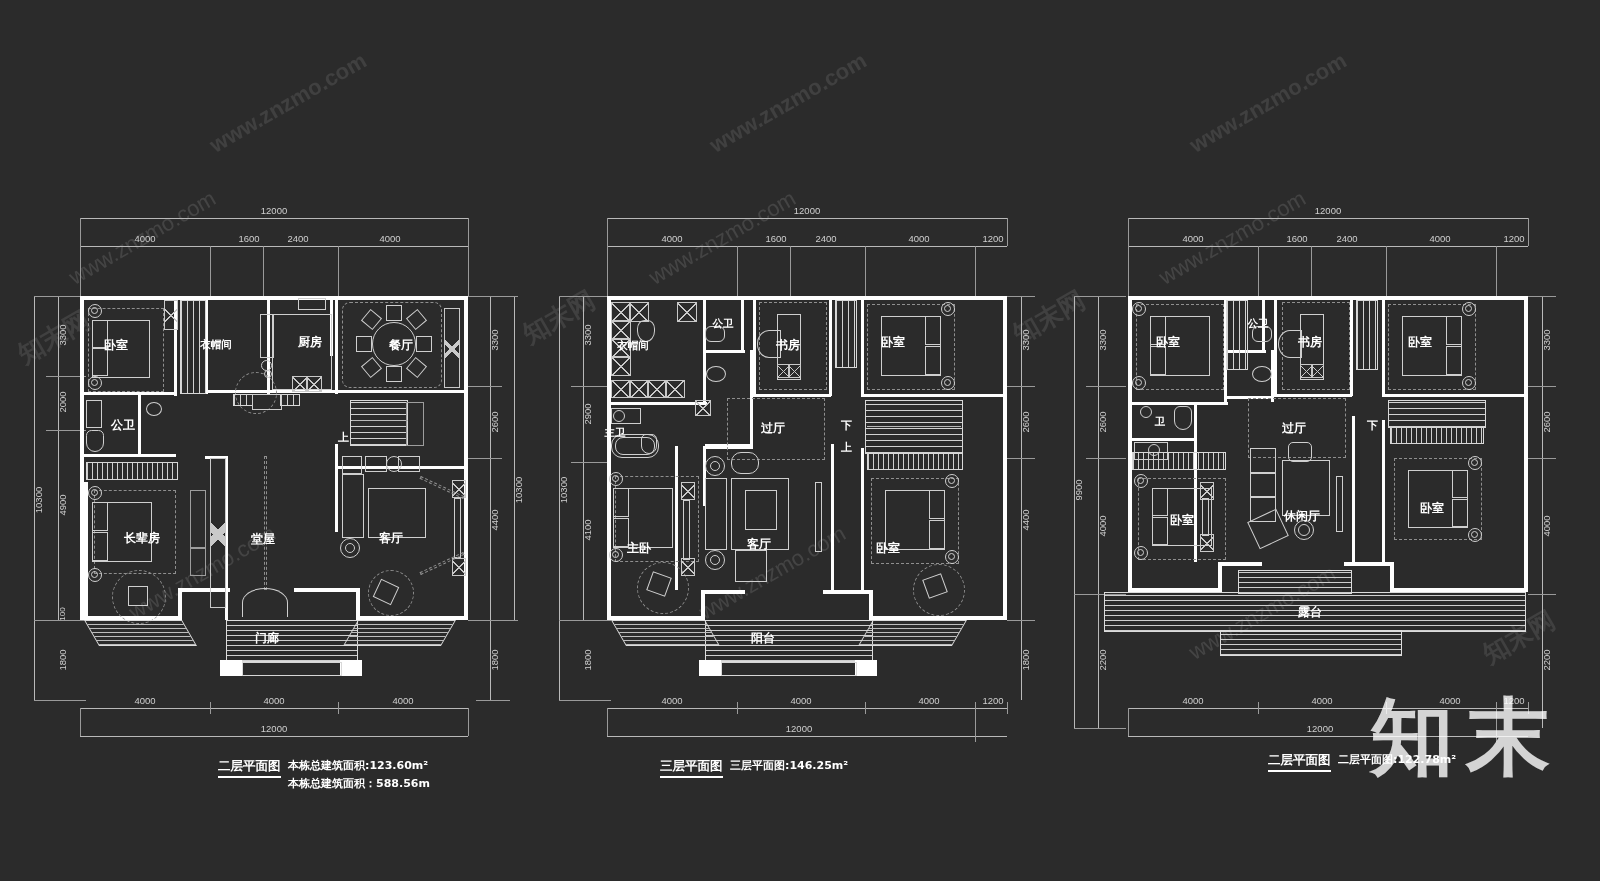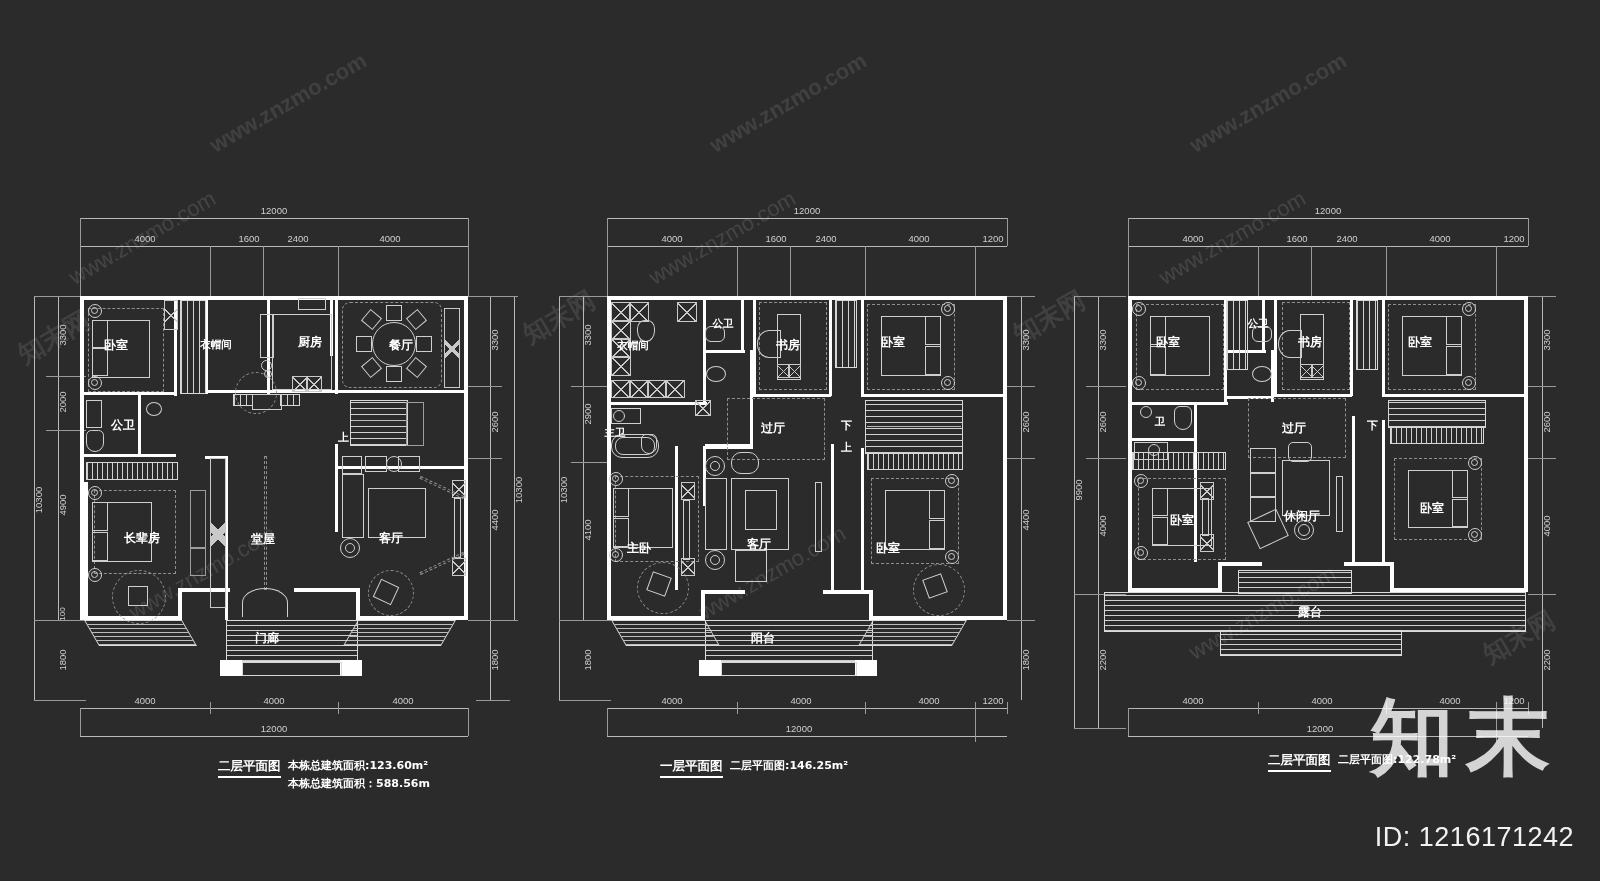--- a/index.html
+++ b/index.html
@@ -456,22 +456,22 @@
     <div class="dim" style="left:256px;top:510px;">4000</div>
     <div class="dim" style="left:384px;top:510px;">4000</div>
     <div class="dim" style="left:448px;top:510px;">1200</div>
     <div class="dim" style="left:254px;top:538px;">12000</div>
     <div class="lnf" style="left:62px;top:518px;width:1px;height:28px;"></div>
     <div class="lnf" style="left:192px;top:512px;width:1px;height:12px;"></div>
     <div class="lnf" style="left:320px;top:512px;width:1px;height:12px;"></div>
     <div class="lnf" style="left:430px;top:512px;width:1px;height:40px;"></div>
     <div class="lnf" style="left:462px;top:512px;width:1px;height:12px;"></div>
 
-    <div class="caption cap-main" style="left:115px;top:568px;">一层平面图</div>
-    <div class="caption cap-sub" style="left:185px;top:568px;">二层平面图:146.25m²</div>
+    <div class="caption cap-main" style="left:115px;top:568px;">三层平面图</div>
+    <div class="caption cap-sub" style="left:185px;top:568px;">三层平面图:146.25m²</div>
   </div>
 
   <div class="plan" id="plan3" style="left:1060px;width:520px;">
 
     <div class="ln" style="left:68px;top:28px;width:400px;height:1px;"></div>
     <div class="ln" style="left:68px;top:56px;width:400px;height:1px;"></div>
     <div class="dim" style="left:268px;top:20px;">12000</div>
     <div class="dim" style="left:133px;top:48px;">4000</div>
     <div class="dim" style="left:237px;top:48px;">1600</div>
     <div class="dim" style="left:287px;top:48px;">2400</div>
@@ -637,15 +637,14 @@
     <div class="lnf" style="left:198px;top:512px;width:1px;height:12px;"></div>
     <div class="lnf" style="left:326px;top:512px;width:1px;height:12px;"></div>
     <div class="lnf" style="left:436px;top:512px;width:1px;height:40px;"></div>
     <div class="lnf" style="left:468px;top:512px;width:1px;height:12px;"></div>
 
     <div class="caption cap-main" style="left:208px;top:562px;">二层平面图</div>
     <div class="caption cap-sub" style="left:278px;top:562px;">二层平面图:122.78m²</div>
   </div>
 
   <div id="bigwm">知末</div>
-  <div id="idtag">ID: 1216171242</div>
 
 </div>
 
 </body></html>

